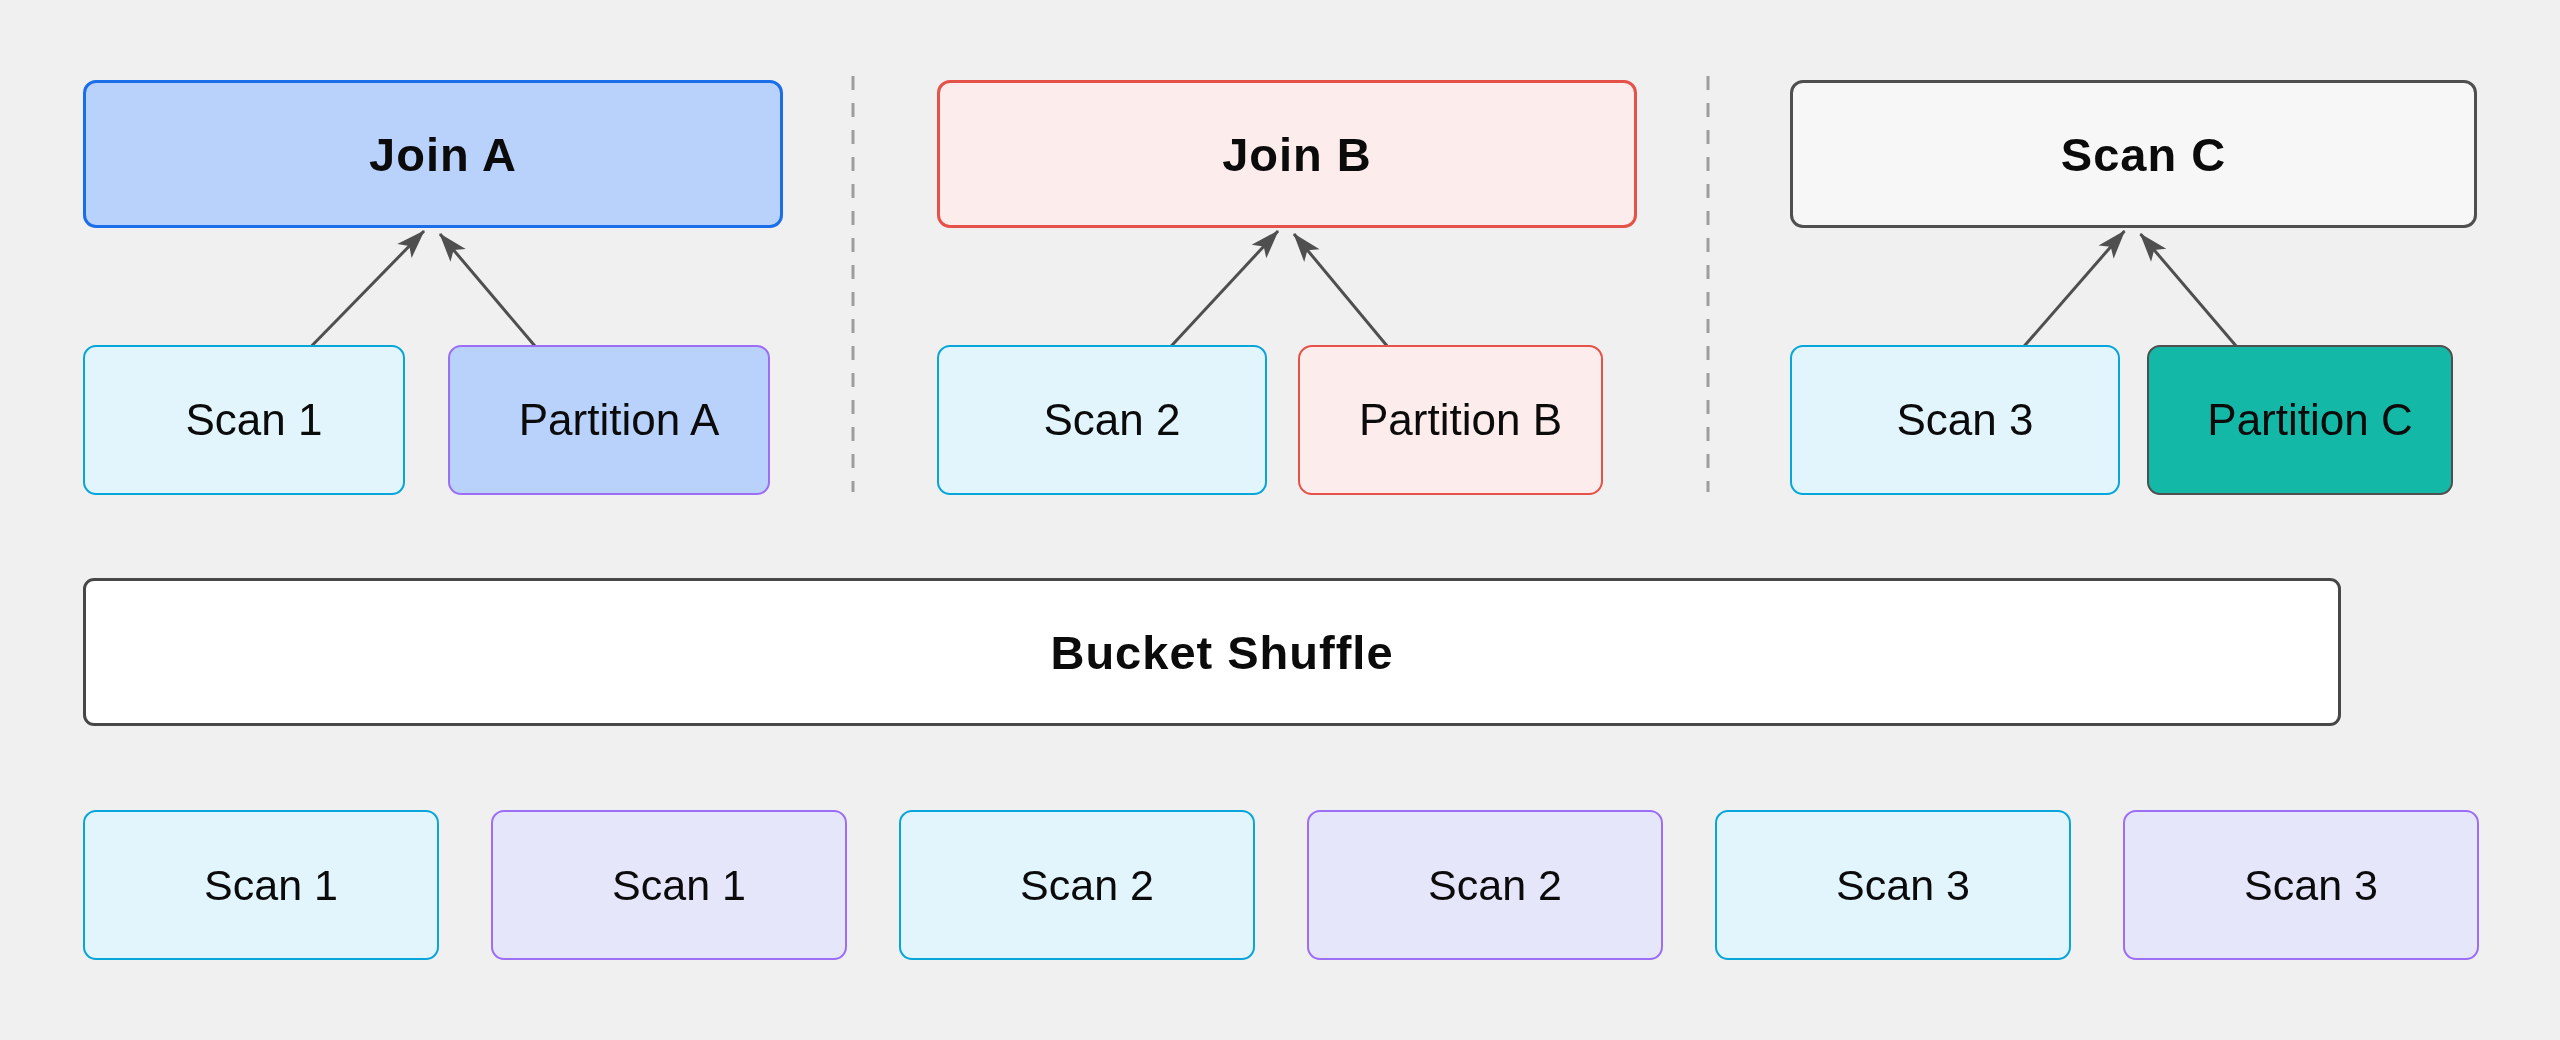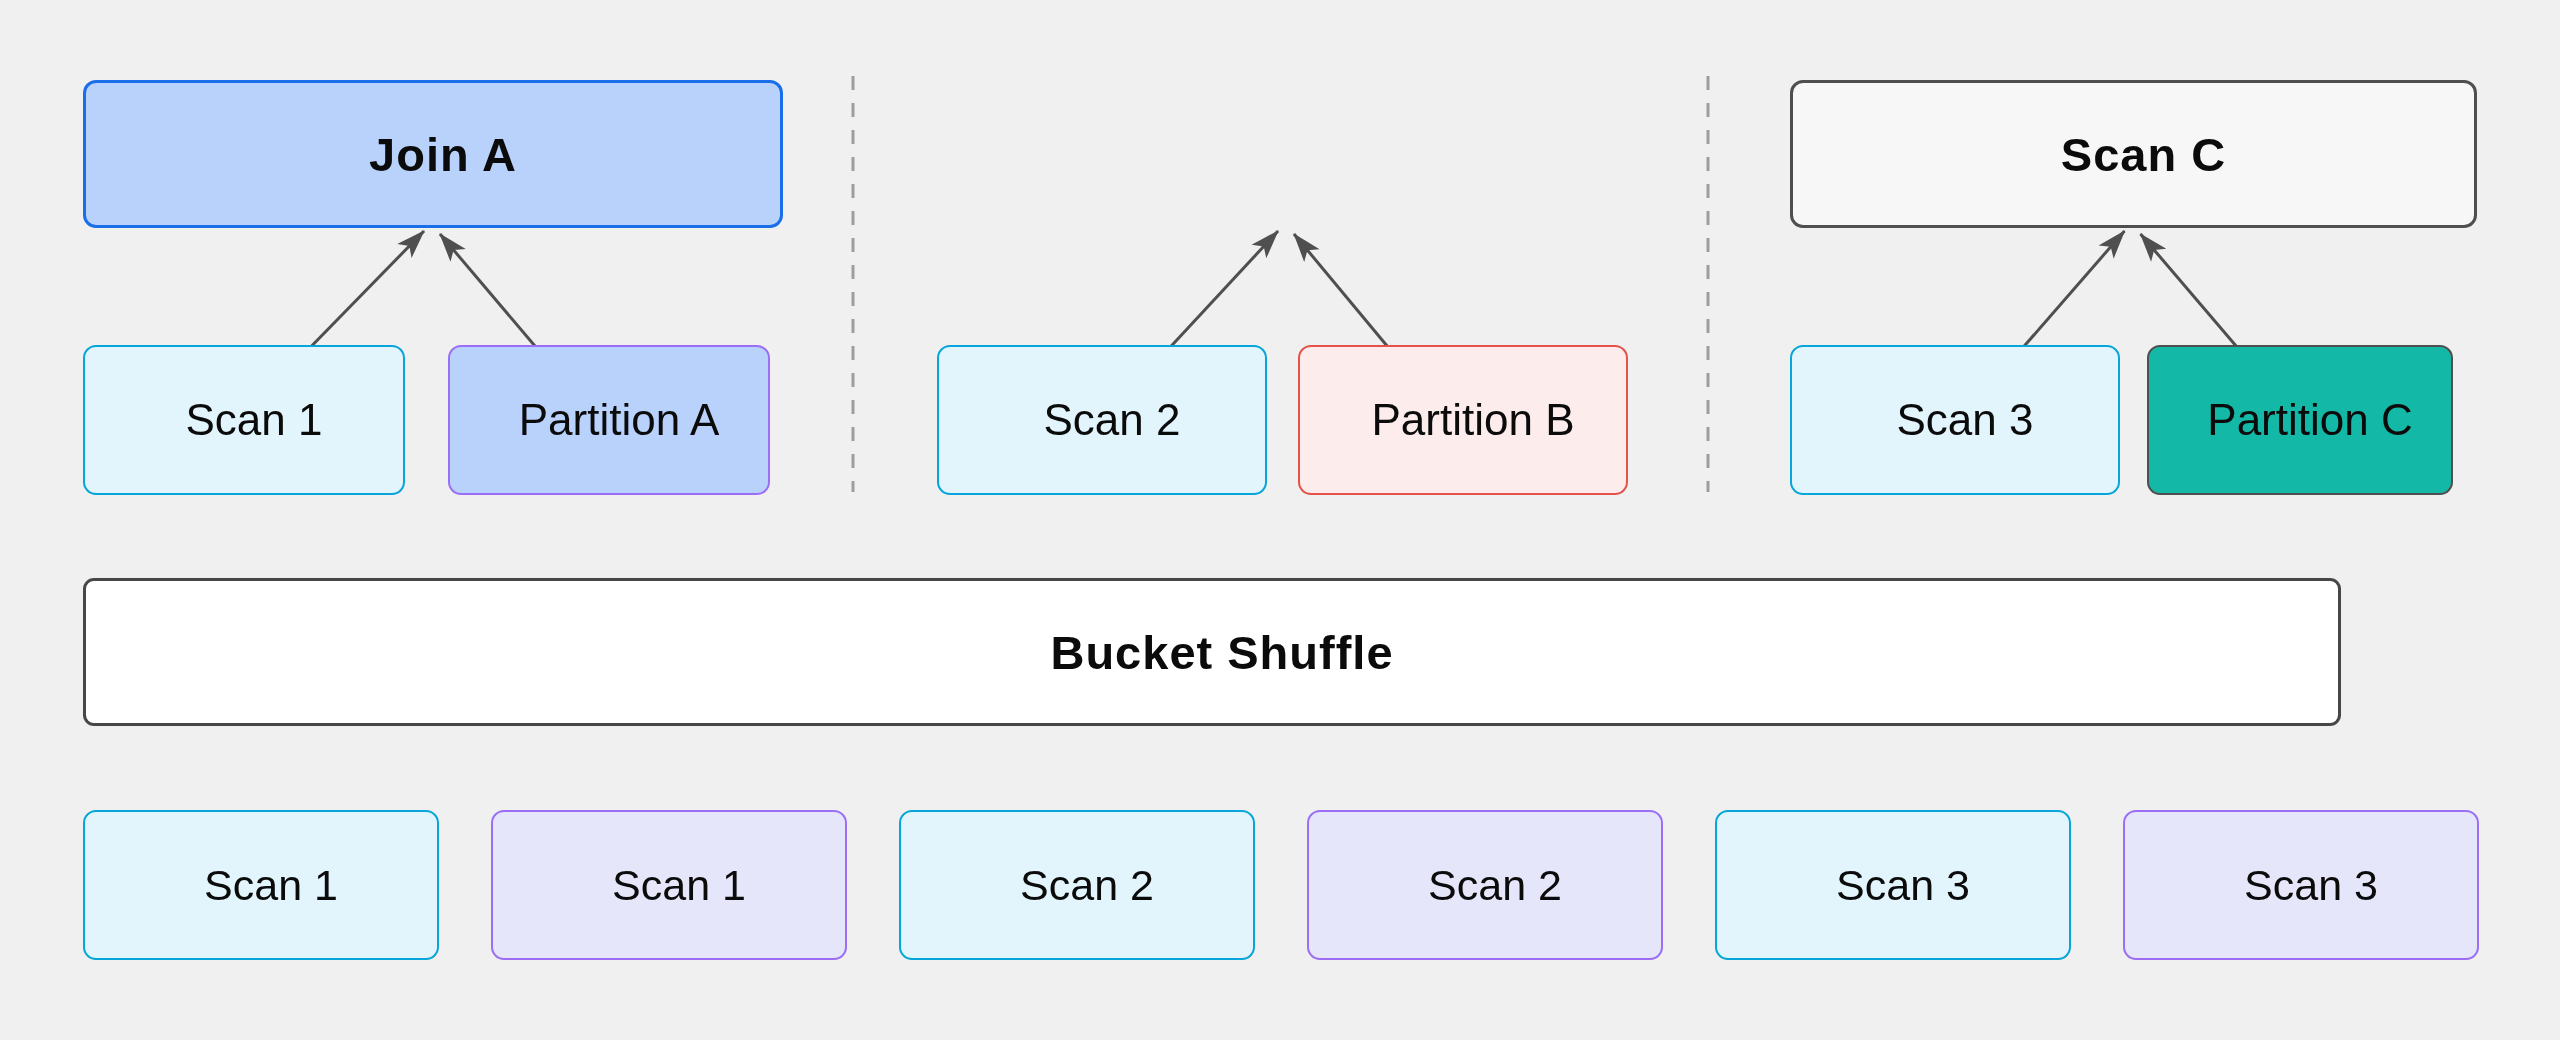--- a/index.html
+++ b/index.html
@@ -55,24 +55,27 @@
     </svg>
 <div class="node join" style="left: 83px; top: 80px; width: 700px; height: 148px; background: rgb(185, 210, 252); border-color: rgb(26, 110, 232);">
       <span>Join A</span>
     </div>
     <div class="node child" style="left: 83px; top: 345px; width: 322px; height: 150px; background: rgb(226, 244, 252); border-color: rgb(6, 165, 218);">
       <span>Scan 1</span>
     </div>
     <div class="node child" style="left: 448px; top: 345px; width: 322px; height: 150px; background: rgb(185, 210, 252); border-color: rgb(155, 110, 245); text-align: right;">
       <span>Partition A</span>
     </div>
+    <div class="node join" style="left: 937px; top: 80px; width: 700px; height: 148px; background: rgb(253, 236, 236); border-color: rgb(229, 82, 74);">
+      <span>Join B</span>
+    </div>
     <div class="node child" style="left: 937px; top: 345px; width: 330px; height: 150px; background: rgb(226, 244, 252); border-color: rgb(6, 165, 218);">
       <span>Scan 2</span>
     </div>
-    <div class="node child" style="left: 1298px; top: 345px; width: 330px; height: 150px; background: rgb(253, 236, 236); border-color: rgb(229, 82, 74);">
+    <div class="node child" style="left: 1298px; top: 345px; width: 305px; height: 150px; background: rgb(253, 236, 236); border-color: rgb(229, 82, 74); border-radius: 14px;">
       <span>Partition B</span>
     </div>
     <div class="node join" style="left: 1790px; top: 80px; width: 687px; height: 148px; background: rgb(247, 247, 247); border-color: rgb(79, 79, 79);">
       <span>Scan C</span>
     </div>
     <div class="node child" style="left: 1790px; top: 345px; width: 330px; height: 150px; background: rgb(226, 244, 252); border-color: rgb(6, 165, 218);">
       <span>Scan 3</span>
     </div>
     <div class="node child" style="left: 2147px; top: 345px; width: 306px; height: 150px; background: #14b8a6; border-color: rgb(79, 79, 79);">
       <span>Partition C</span>

